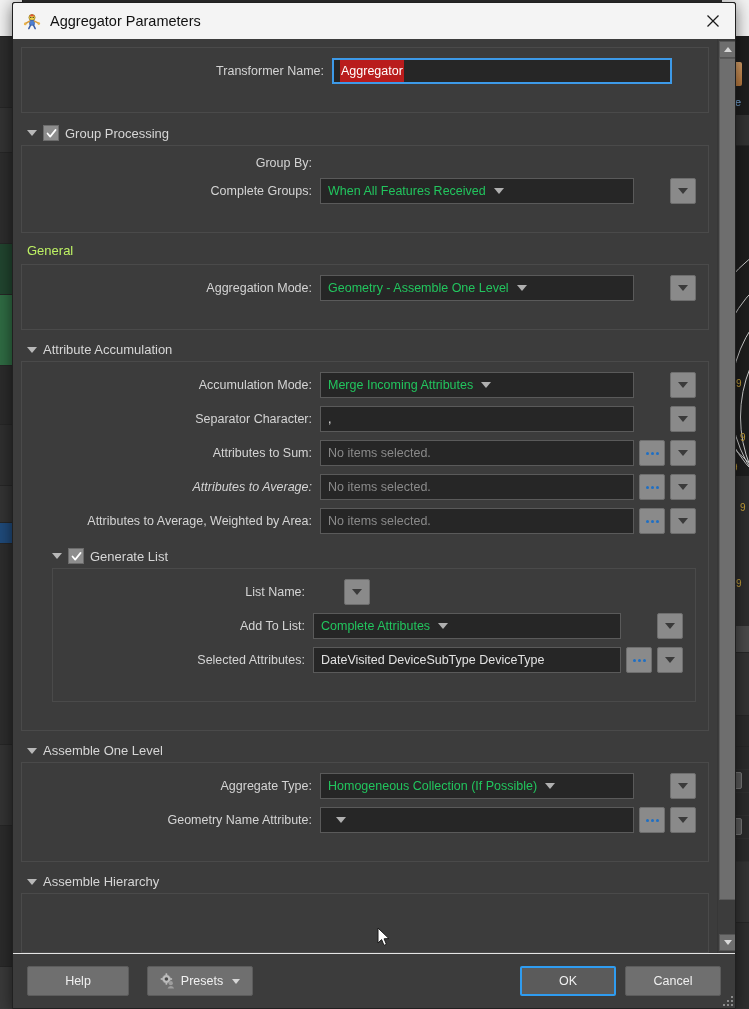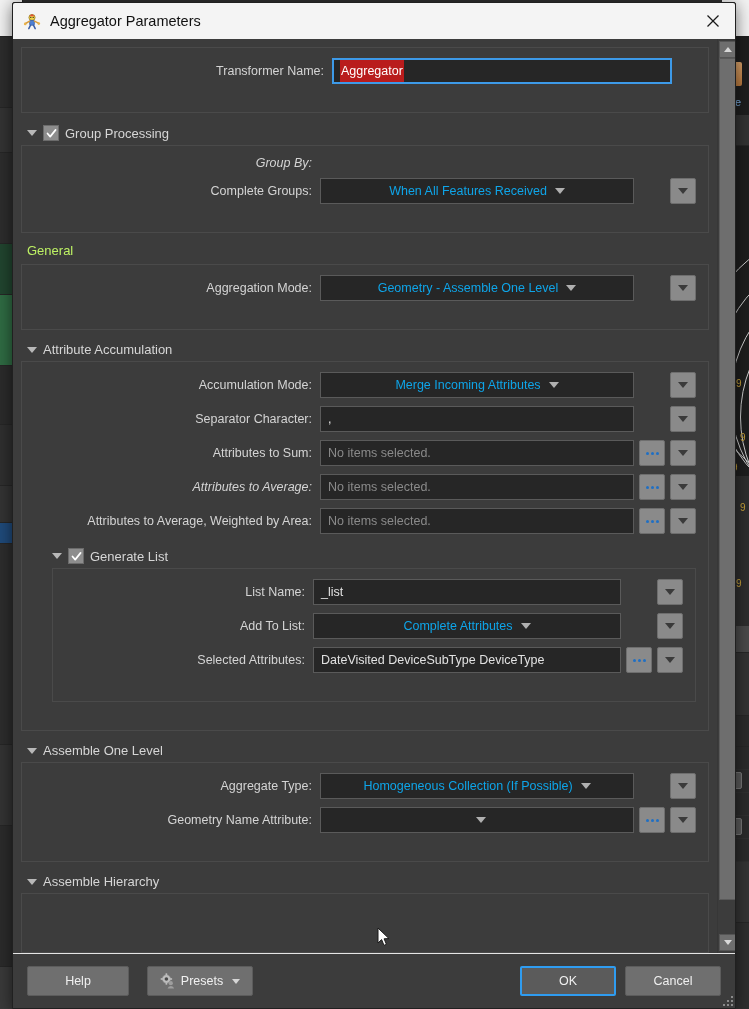--- a/index.html
+++ b/index.html
@@ -291,28 +291,28 @@
     direction: rtl;
     text-align: left;
     unicode-bidi: plaintext;
   }
 
   .combo {
     height: 26px;
     box-sizing: border-box;
     background: #262626;
     border: 1px solid #5a5a5a;
-    color: #0ea5e9;
+    color: #22c55e;
     padding: 0 7px;
     font-size: 12.5px;
     flex: 1 1 auto;
     min-width: 0;
     display: flex;
     align-items: center;
-    justify-content: center;
+    justify-content: flex-start;
     cursor: pointer;
     overflow: hidden;
     white-space: nowrap;
   }
   .combo .cb-arrow {
     width: 0; height: 0;
     border-left: 5px solid transparent;
     border-right: 5px solid transparent;
     border-top: 6px solid #b0b0b0;
     flex: 0 0 auto;
@@ -530,21 +530,21 @@
           <div class="twisty"></div>
           <div class="chk">
             <svg width="11" height="11" viewBox="0 0 11 11">
               <path d="M1.5 5.5 L4.2 8.6 L9.6 1.9" stroke="#ffffff" stroke-width="1.7" fill="none" stroke-linecap="round" stroke-linejoin="round"></path>
             </svg>
           </div>
           <span>Group Processing</span>
         </div>
         <div class="panel">
           <div class="row">
-            <div class="lbl" style="width:278px;font-style:italic;">Group By:</div>
+            <div class="lbl" style="width:278px;">Group By:</div>
           </div>
           <div class="row">
             <div class="lbl" style="width:278px;">Complete Groups:</div>
             <div class="ctrl-wrap">
               <div class="combo">
                   <span>When All Features Received</span>
                   <span class="cb-arrow"></span>
                 </div>
               <div class="spacer26"></div>
               <div class="btn-drop">
@@ -656,23 +656,20 @@
               <svg width="11" height="11" viewBox="0 0 11 11">
                 <path d="M1.5 5.5 L4.2 8.6 L9.6 1.9" stroke="#ffffff" stroke-width="1.7" fill="none" stroke-linecap="round" stroke-linejoin="round"></path>
               </svg>
             </div>
             <span>Generate List</span>
           </div>
           <div class="panel nested" style="margin-bottom:0;">
             <div class="row">
               <div class="lbl" style="width:240px;">List Name:</div>
               <div class="ctrl-wrap">
-                <div class="field">
-                    <span>_list</span>
-                  </div>
                 <div class="spacer26"></div>
                 <div class="btn-drop">
                     <span class="bd-tri"></span>
                   </div>
               </div>
             </div>
             <div class="row">
               <div class="lbl" style="width:240px;">Add To List:</div>
               <div class="ctrl-wrap">
                 <div class="combo">

